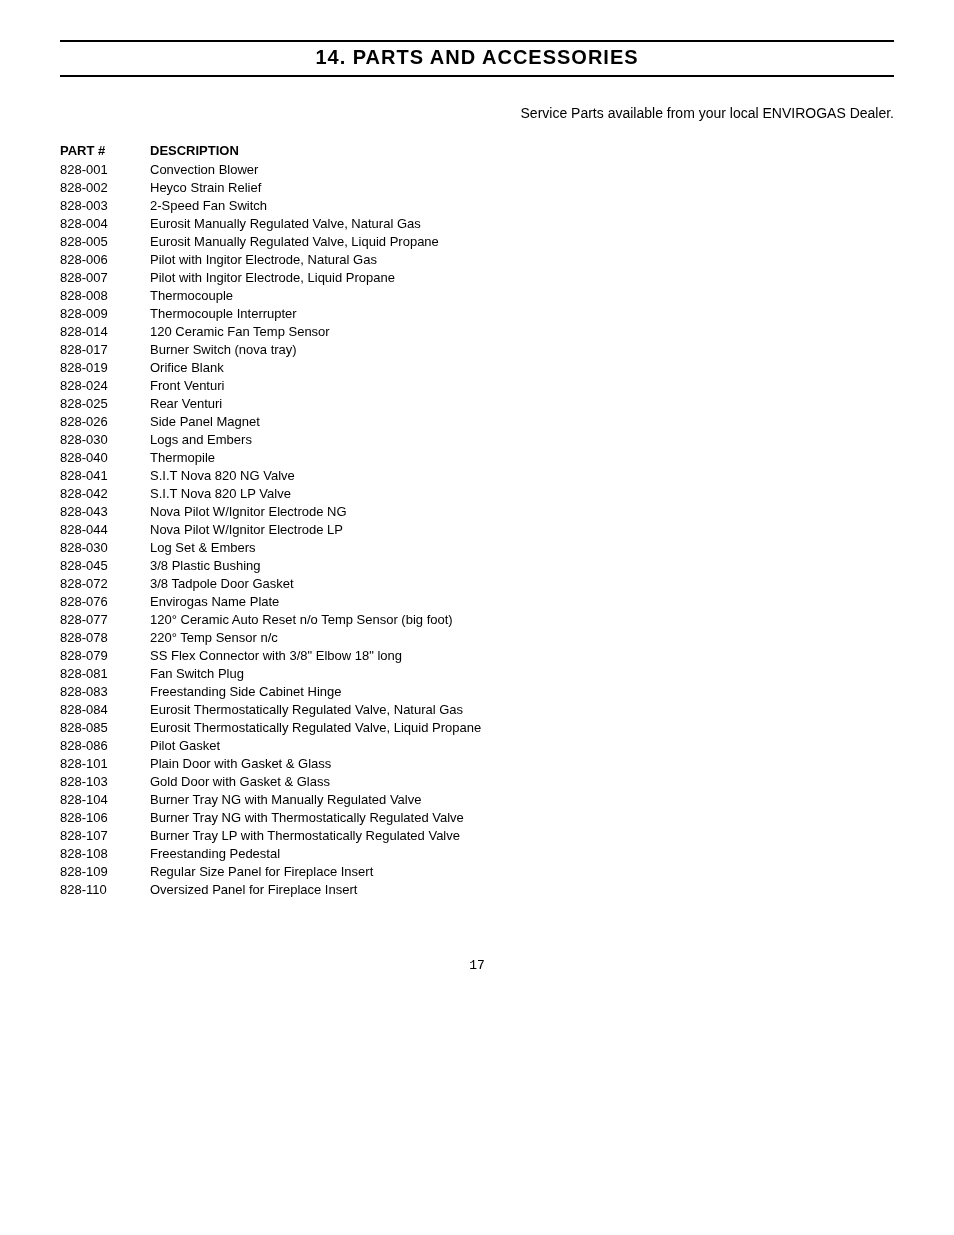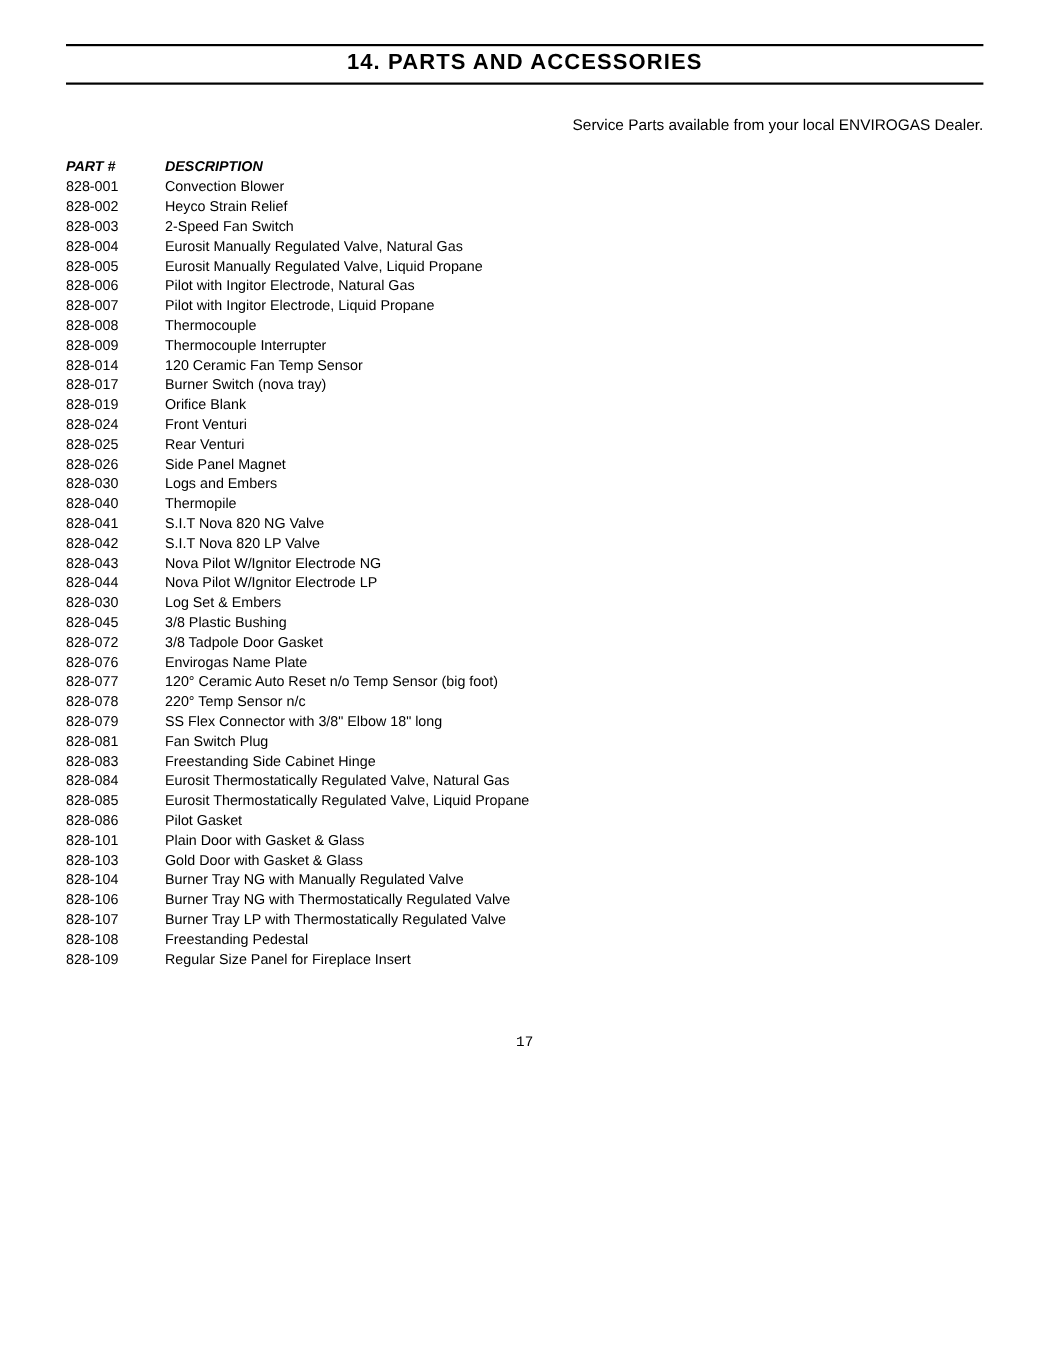--- a/index.html
+++ b/index.html
@@ -35,21 +35,20 @@
     }
     .parts-table {
       width: 100%;
       border-collapse: collapse;
     }
     .parts-table th {
       font-weight: bold;
       font-size: 13px;
       text-align: left;
       padding: 2px 0;
-      font-style: italic;
     }
     .parts-table th.part-num-header {
       width: 90px;
     }
     .parts-table td {
       font-size: 13px;
       padding: 1.5px 0;
       vertical-align: top;
     }
     .parts-table td.part-num {
@@ -232,16 +231,20 @@
         <td>Burner Tray LP with Thermostatically Regulated Valve</td>
       </tr>
       <tr>
         <td class="part-num">828-108</td>
         <td>Freestanding Pedestal</td>
       </tr>
       <tr>
         <td class="part-num">828-109</td>
         <td>Regular Size Panel for Fireplace Insert</td>
       </tr>
+      <tr>
+        <td class="part-num">828-110</td>
+        <td>Oversized Panel for Fireplace Insert</td>
+      </tr>
     </tbody>
 </table>
 
 <div class="page-number">17</div>
 
 </body></html>

